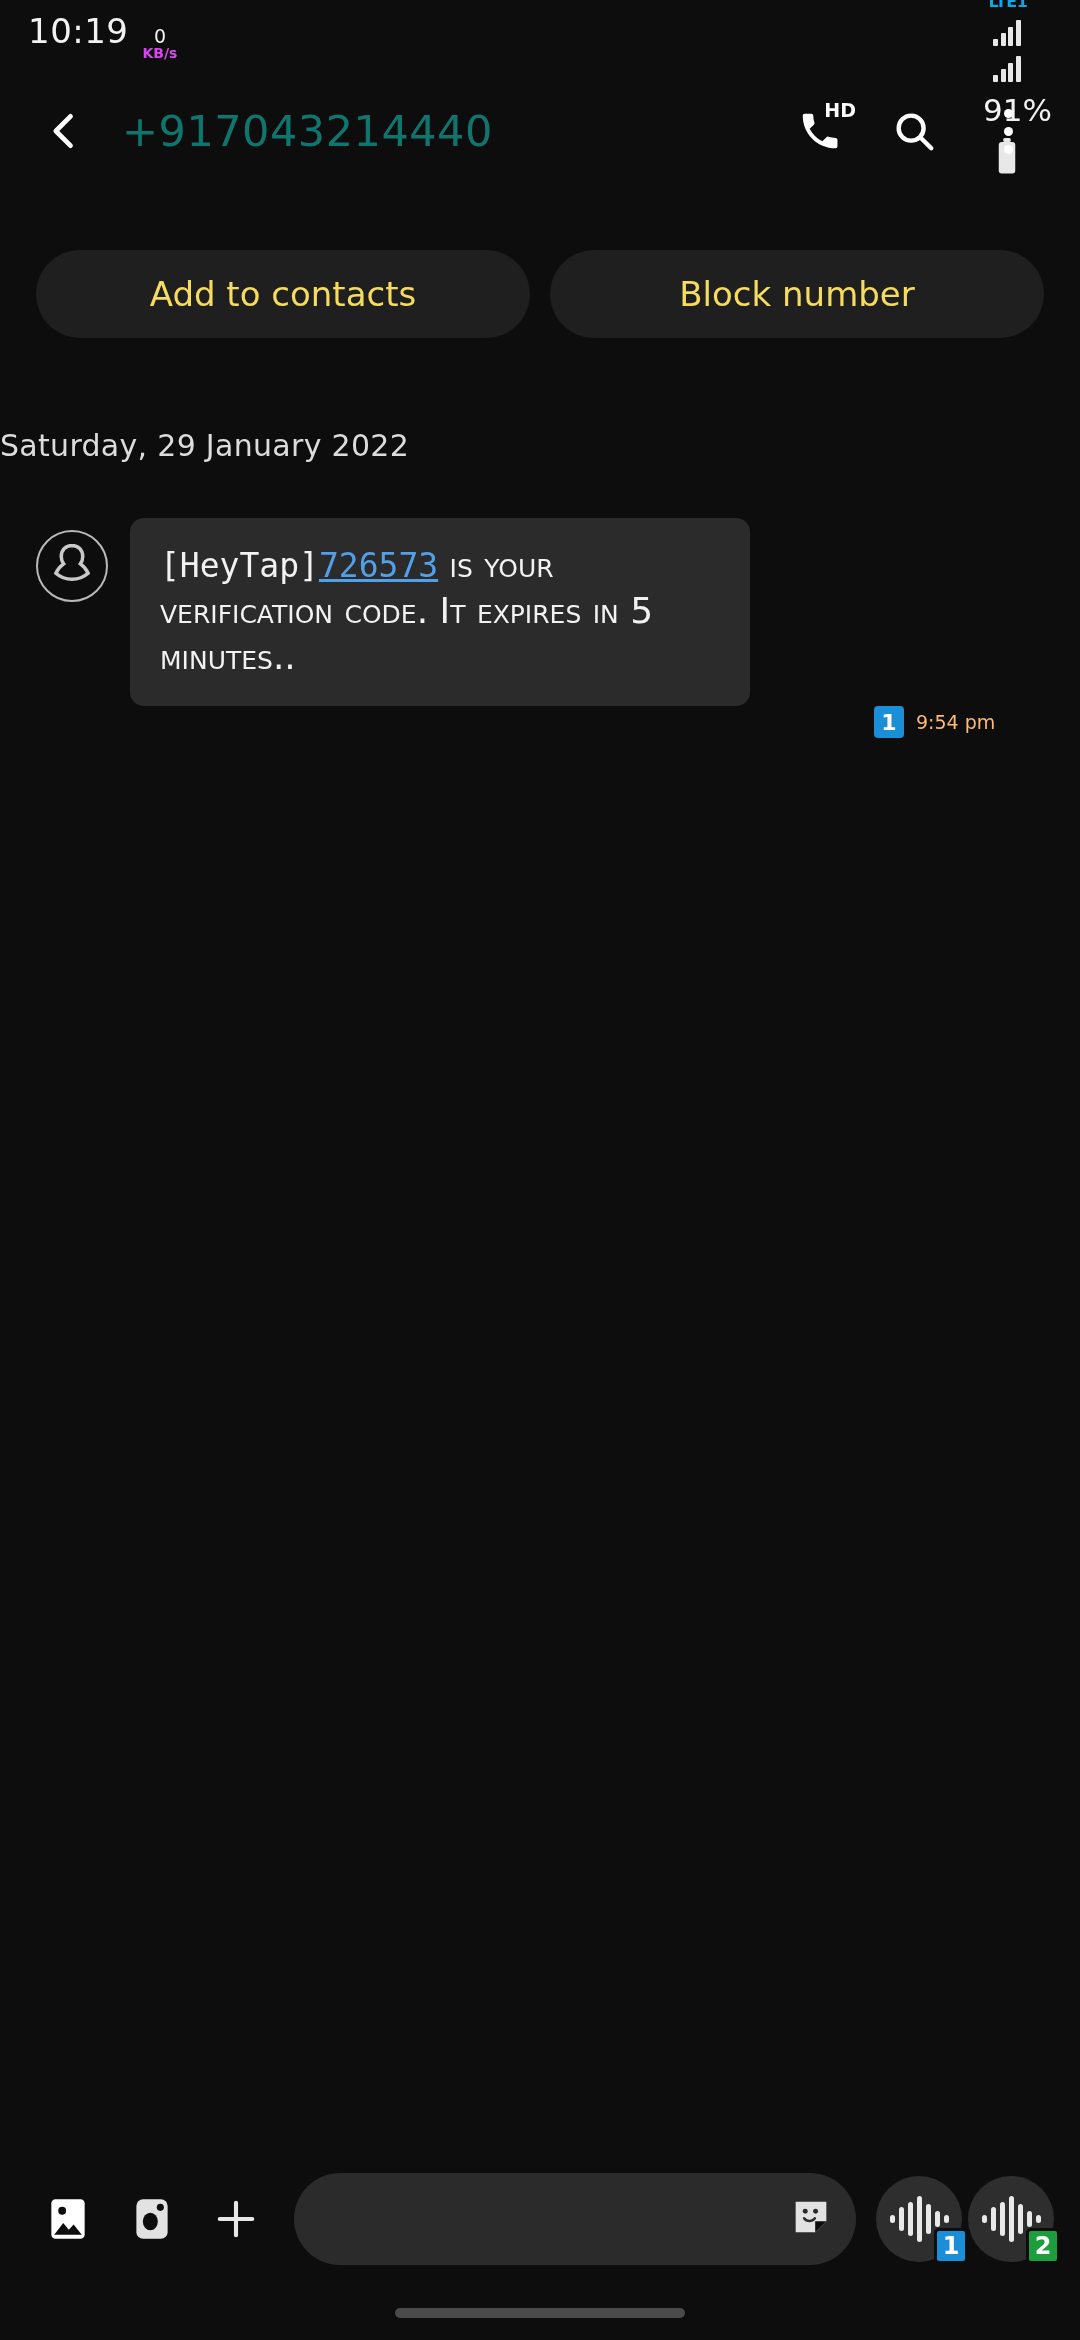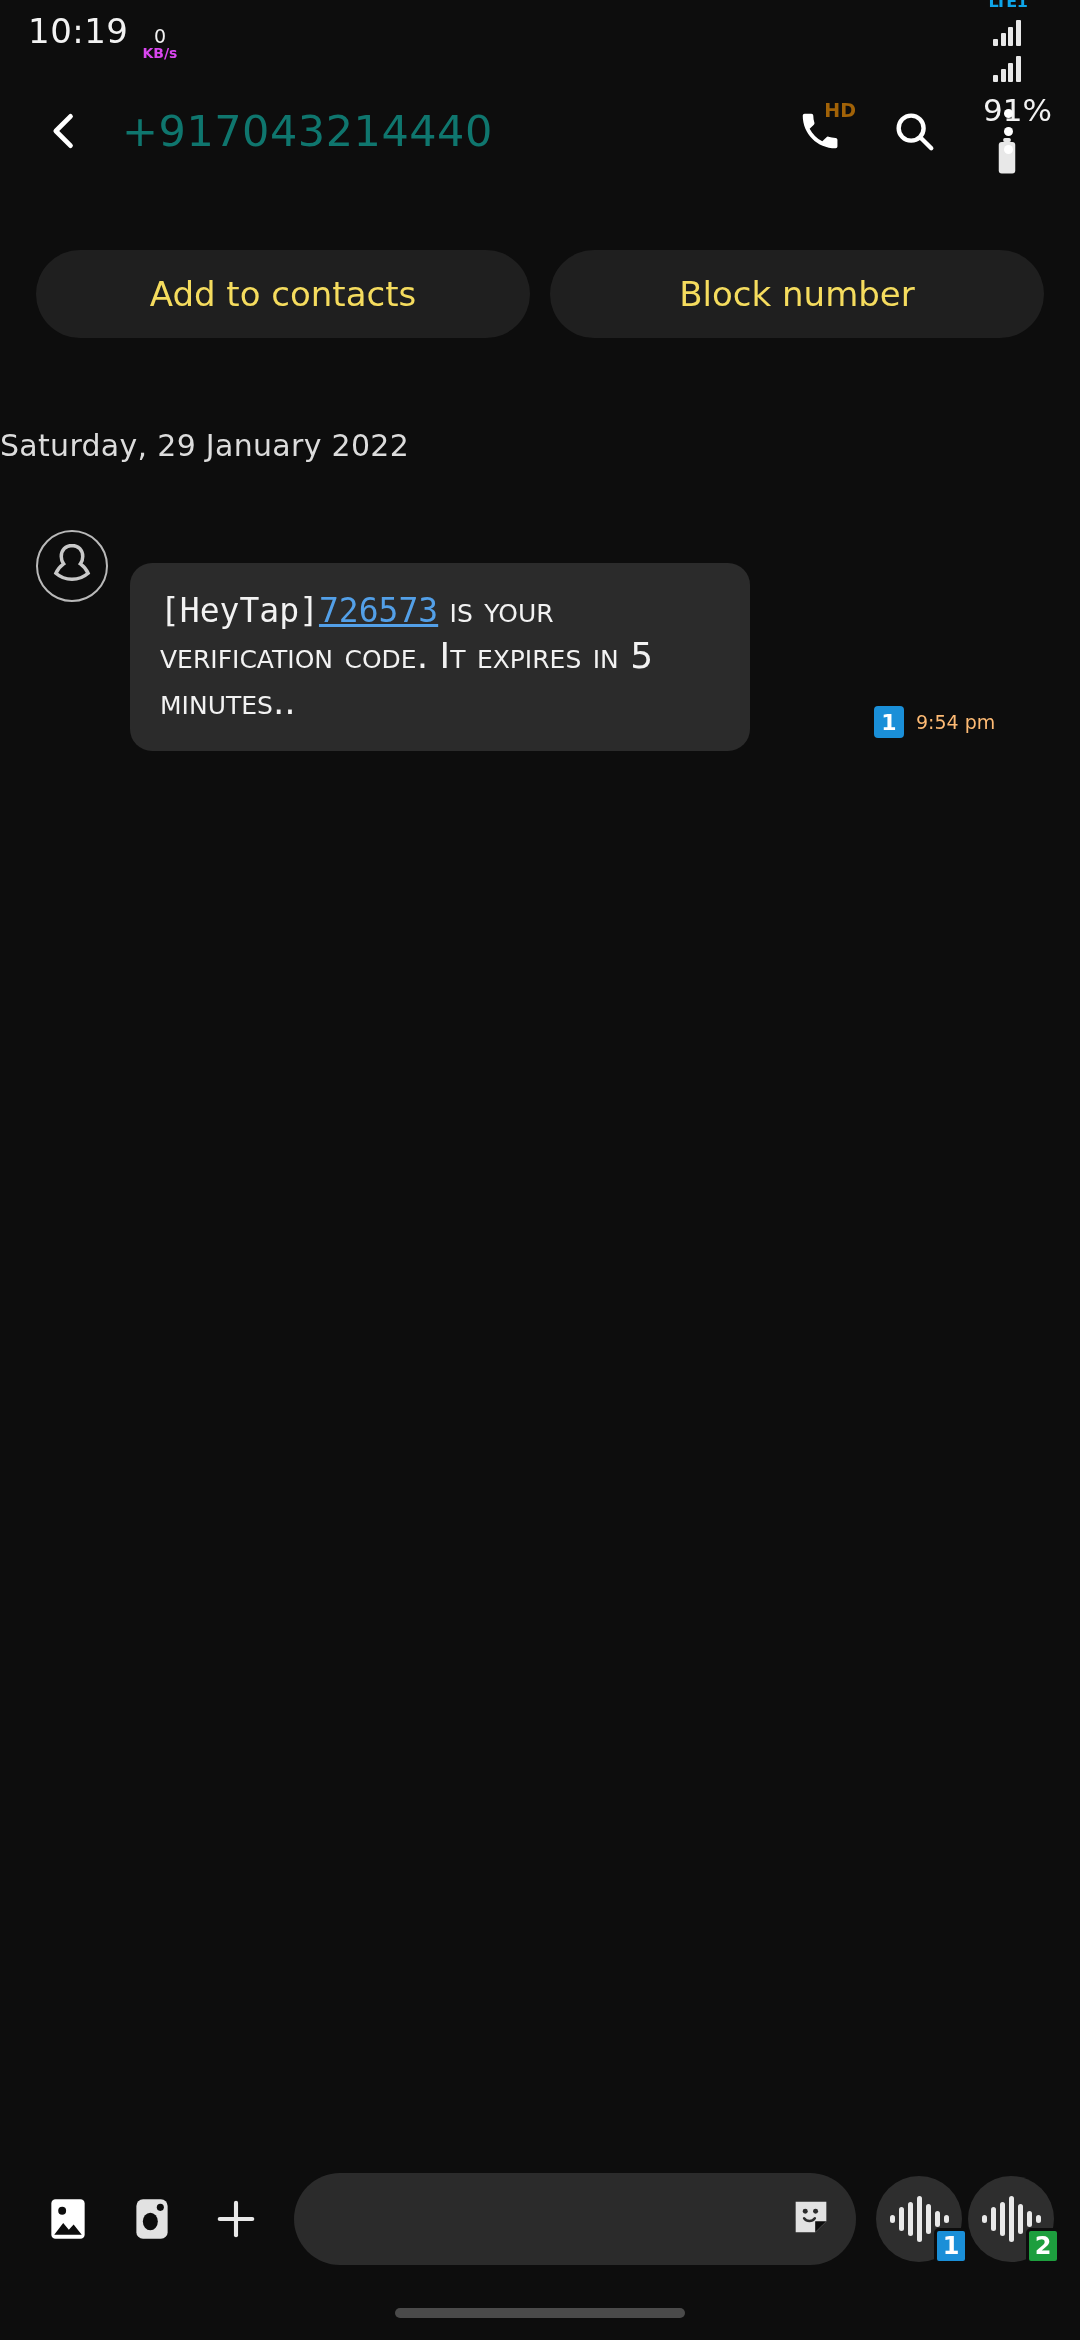--- a/index.html
+++ b/index.html
@@ -40,21 +40,21 @@
     position:absolute; top:86px; left:0; width:1080px; height:90px;
     display:flex; align-items:center;
   }
   .back-btn{ width:86px; height:86px; display:flex; align-items:center; justify-content:center; margin-left:22px;}
   .title{
     color:#0f766e; font-size:43px; margin-left:14px; flex:1;
     white-space:nowrap; letter-spacing:.5px;
   }
   .hdr-actions{ display:flex; align-items:center; gap:18px; margin-right:34px; }
   .hdr-btn{ width:76px; height:76px; display:flex; align-items:center; justify-content:center; position:relative;}
-  .hd-tag{ position:absolute; top:6px; right:2px; color:#a16207; font-size:19px; font-weight:bold; }
+  .hd-tag{ position:absolute; top:6px; right:2px; color:#ffffff; font-size:19px; font-weight:bold; }
   .kebab{ display:flex; flex-direction:column; gap:9px; align-items:center; }
   .kebab span{ width:9px; height:9px; background:#fff; border-radius:50%; display:block; }
 
   
   .chips{
     position:absolute; top:250px; left:0; width:1080px;
     display:flex; gap:20px; padding:0 36px;
   }
   .chip{
     flex:1; height:88px; border-radius:44px; background:#1f1f1f;
@@ -71,23 +71,23 @@
     position:absolute; top:518px; left:36px;
     display:flex; align-items:flex-start; width:1010px;
   }
   .avatar{
     width:72px; height:72px; border-radius:50%;
     border:2px solid #b9b9b9; flex:0 0 auto; margin-top:12px;
     display:flex; align-items:center; justify-content:center; overflow:hidden;
     background:#0d0d0d;
   }
   .bubble{
-    margin-left:22px; background:#2b2b2b; border-radius:22px;
+    margin-left:22px; background:#2b2b2b; border-radius:14px;
     padding:24px 30px 26px 30px; max-width:620px;
-    color:#f2f2f2; font-size:36px; line-height:1.28;margin-top:45px;
+    color:#f2f2f2; font-size:36px; line-height:1.28;
   }
   .bubble .mono{ font-family:"DejaVu Sans Mono", monospace; font-size:33px; }
   .code-link{ color:#53a0e8; text-decoration:underline; font-family:"DejaVu Sans Mono", monospace; font-size:33px;}
   .sc{ font-variant:small-caps; }
   .meta{
     position:absolute; top:706px; left:874px;
     display:flex; align-items:center; gap:12px;
   }
   .sim-badge{
     background:#1a8fd8; color:#fff; font-size:22px; font-weight:bold;

